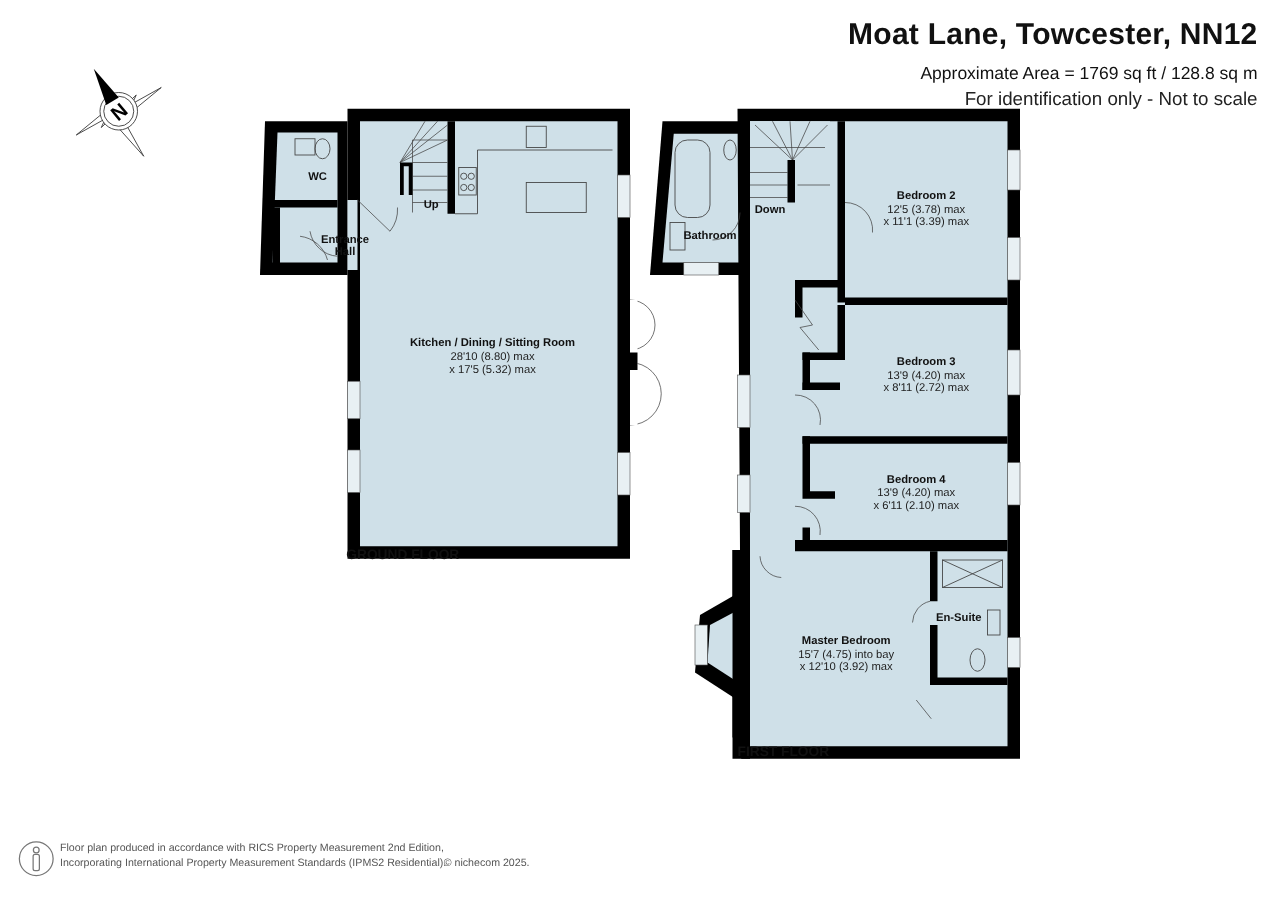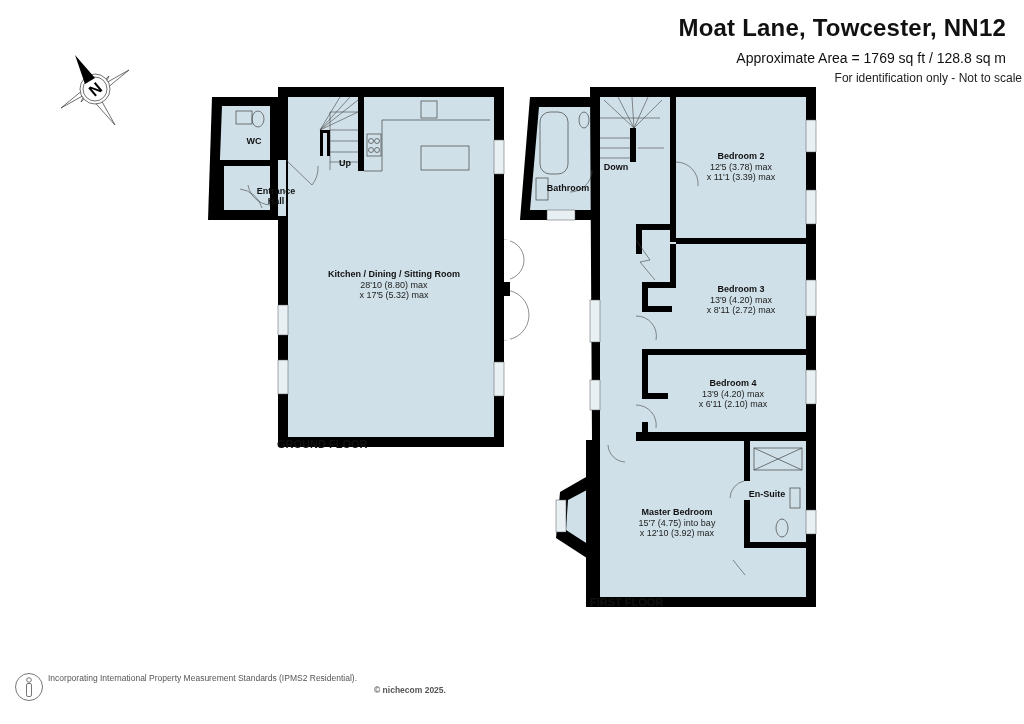--- a/index.html
+++ b/index.html
@@ -1,25 +1,25 @@
 <!DOCTYPE html>
 <html><head>
 <meta charset="utf-8">
 <style>
   html, body { margin: 0; padding: 0; background: #ffffff; }
   body { width: 1024px; height: 724px; position: relative; overflow: hidden; font-family: "Liberation Sans", sans-serif; color: #111; }
   .title { position: absolute; right: 18px; top: 14px; font-size: 24px; font-weight: bold; letter-spacing: 0.2px; }
   .area { position: absolute; right: 18px; top: 50px; font-size: 14px; }
-  .scale-note { position: absolute; right: 2px; top: 71px; font-size: 12px; color: #222; text-align: right; }
+  .scale-note { position: absolute; right: 18px; top: 71px; font-size: 15px; color: #222; text-align: right; }
   .plan { position: absolute; left: 0; top: 0; }
   .room-label { font-family: "Liberation Sans", sans-serif; font-size: 9px; font-weight: bold; fill: #111; }
   .room-dim { font-family: "Liberation Sans", sans-serif; font-size: 9px; fill: #222; }
   .floor-label { position: absolute; font-size: 11px; font-weight: bold; }
   .footer { position: absolute; left: 48px; top: 672px; font-size: 8.5px; color: #555; line-height: 12px; }
-  .footer .copy { position: absolute; left: 326px; top: 12px; white-space: nowrap; font-weight: bold; }
+  .footer .copy { position: absolute; left: 307px; top: 12px; white-space: nowrap; }
   .footer-icon { position: absolute; left: 14px; top: 672px; width: 30px; height: 30px; }
   .compass { position: absolute; left: 55px; top: 52px; width: 80px; height: 75px; }
 </style>
 </head>
 <body>
 
 <div class="title">Moat Lane, Towcester, NN12</div>
 <div class="area">Approximate Area = 1769 sq ft / 128.8 sq m</div>
 <div class="scale-note">For identification only - Not to scale</div>
 
@@ -216,15 +216,16 @@
 
 <div class="floor-label" style="left:277px; top:438px;">GROUND FLOOR</div>
 <div class="floor-label" style="left:590px; top:596px;">FIRST FLOOR</div>
 
 <svg class="footer-icon" viewBox="0 0 30 30">
   <circle cx="15" cy="15" r="13.5" fill="none" stroke="#777" stroke-width="1"></circle>
   <circle cx="15" cy="8" r="2.3" fill="none" stroke="#777" stroke-width="1"></circle>
   <rect x="12.5" y="11.5" width="5" height="13" rx="1.5" fill="none" stroke="#777" stroke-width="1"></rect>
 </svg>
 <div class="footer">
+  <div>Floor plan produced in accordance with RICS Property Measurement 2nd Edition,</div>
   <div>Incorporating International Property Measurement Standards (IPMS2 Residential).</div>
   <span class="copy">© nichecom 2025.</span>
 </div>
 
 </body></html>

